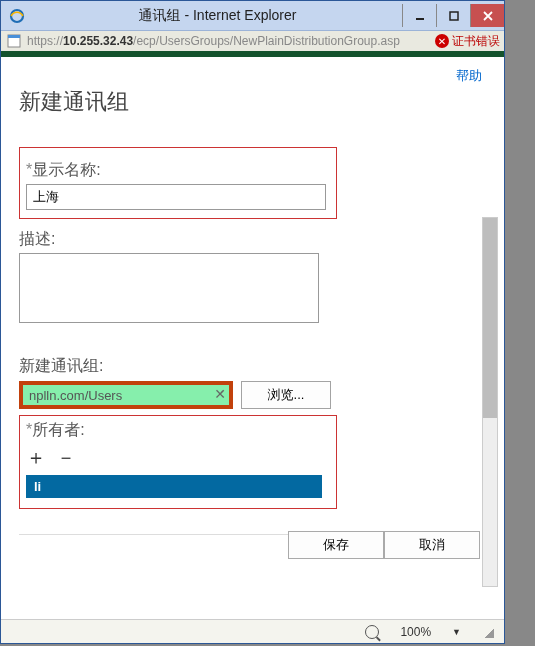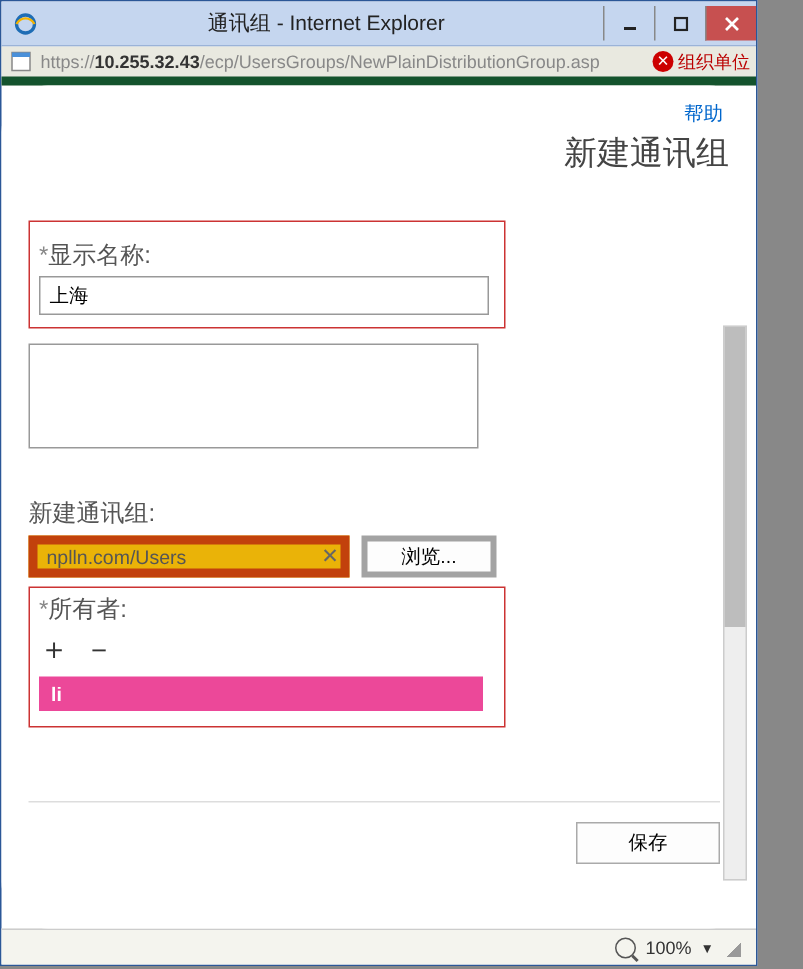--- a/index.html
+++ b/index.html
@@ -93,41 +93,39 @@
     width: 14px; height: 14px; background:#c00; border-radius:50%;
     color:#fff; font-size:10px; display:flex;align-items:center;justify-content:center;
     margin-right:3px;
   }
   
   .content {
     flex: 1;
     position: relative;
     overflow: hidden;
     background:#fff;
-    border-radius:31px;
   }
   .help-link {
     position: absolute;
     top: 10px;
     right: 22px;
     color: #0066cc;
     font-size: 13px;
     cursor: pointer;
   }
   .form-area {
     padding: 20px 18px 0 18px;
     height: 100%;
   }
   h1.page-title {
     font-size: 22px;
     font-weight: normal;
     color: #444;
     margin-bottom: 30px;
     margin-top: 10px;
-    text-align: right;
   }
   .scroll-region {
     position: relative;
   }
   .field-label {
     font-size: 16px;
     color: #555;
     margin-top: 8px;
     margin-bottom: 3px;
   }
@@ -167,49 +165,49 @@
     gap: 8px;
     margin-top: 4px;
   }
   .ou-input-wrap {
     position: relative;
     width: 214px;
   }
   .ou-input {
     width: 214px;
     height: 28px;
-    border: 6px solid #c2410c;
-    background: #eab308;
+    border: 4px solid #c2410c;
+    background: #86efac;
     padding: 2px 24px 2px 6px;
     font-size: 13px;
     color:#555;
   }
   .ou-clear {
     position:absolute; right:4px; top:4px; width:18px;height:18px;
     color:#666; font-size:14px; text-align:center; line-height:18px;
     cursor:pointer;
   }
   .browse-btn {
     width: 90px;
     height: 28px;
-    border: 4px solid #a3a3a3;
+    border: 1px solid #a3a3a3;
     background: #fdfdfd;
     font-size: 13px;
     cursor: pointer;
   }
   .owners-toolbar {
     display:flex; gap:10px; margin:6px 0 8px 0;
     font-size:20px; color:#333;
   }
   .owners-toolbar span { cursor:pointer; line-height:1; }
   .owners-list {
     width: 296px;
   }
   .owner-item {
-    background:#ec4899;
+    background:#0369a1;
     color:#fff;
     padding:4px 8px;
     font-size:13px;
     font-weight:bold;
   }
   
   .vscroll {
     position:absolute;
     right: 6px;
     top: 160px;
@@ -218,21 +216,21 @@
     background:#eee;
     border:1px solid #ccc;
   }
   .vscroll .thumb {
     position:absolute; top:0; left:0; width:14px; height:200px;
     background:#bdbdbd;
   }
   
   .button-row {
     position:absolute;
-    bottom: 43px;
+    bottom: 60px;
     right: 24px;
     display:flex;
     gap: 0;
   }
   .dlg-btn {
     width: 96px;
     height: 28px;
     border:1px solid #aaa;
     background:#fdfdfd;
     font-size:13px;
@@ -248,21 +246,21 @@
   .statusbar {
     height: 24px;
     border-top:1px solid #ccc;
     background:#f4f4ee;
     display:flex;
     align-items:center;
     justify-content:flex-end;
     padding: 0 10px;
     font-size:12px;
     color:#333;
-    gap:6px;
+    gap:21px;
   }
   .zoom-icon {
     width:14px;height:14px;border:1px solid #555;border-radius:50%;
     position:relative;
   }
   .zoom-icon::after {
     content:""; position:absolute; width:5px;height:1.5px;background:#555;
     bottom:-2px; right:-3px; transform:rotate(45deg);
   }
   .drop-caret { font-size:9px; color:#333; }
@@ -309,38 +307,39 @@
       <svg width="14" height="14" viewBox="0 0 14 14">
         <rect x="1" y="1" width="12" height="12" fill="#fff" stroke="#888"></rect>
         <rect x="1" y="1" width="12" height="3" fill="#4a90d9"></rect>
       </svg>
     </div>
     <div class="url">
       <span>https://</span><span class="host">10.255.32.43</span><span>/ecp/UsersGroups/NewPlainDistributionGroup.asp</span>
     </div>
     <div class="cert-error">
       <span class="shield">✕</span>
-      <span>组织单位</span>
+      <span>证书错误</span>
     </div>
   </div>
 
   <div class="content">
     <span class="help-link">帮助</span>
 
     <div class="form-area">
       <h1 class="page-title">新建通讯组</h1>
 
       <div class="scroll-region">
 
         
         <div class="highlight-group-1">
           <div class="field-label req">显示名称:</div>
           <input class="text-input" value="上海" style="">
         </div>
 
+        <div class="field-label">描述:</div>
         <textarea class="textarea" style=""></textarea>
 
         <div style="height:22px"></div>
 
         <div class="field-label">新建通讯组:</div>
         <div class="ou-row">
           <div class="ou-input-wrap">
             <input class="ou-input" readonly="" value="nplln.com/Users" style="">
             <div class="ou-clear">✕</div>
           </div>
@@ -363,20 +362,21 @@
     </div>
 
     <div class="vscroll">
       <div class="thumb"></div>
     </div>
 
     <div class="sep-line"></div>
 
     <div class="button-row">
       <button class="dlg-btn">保存</button>
+      <button class="dlg-btn">取消</button>
     </div>
 
   </div>
 
   <div class="statusbar">
     <div class="zoom-icon"></div>
     <span>100%</span>
     <span class="drop-caret">▼</span>
     <div class="resize-grip"></div>
   </div>

